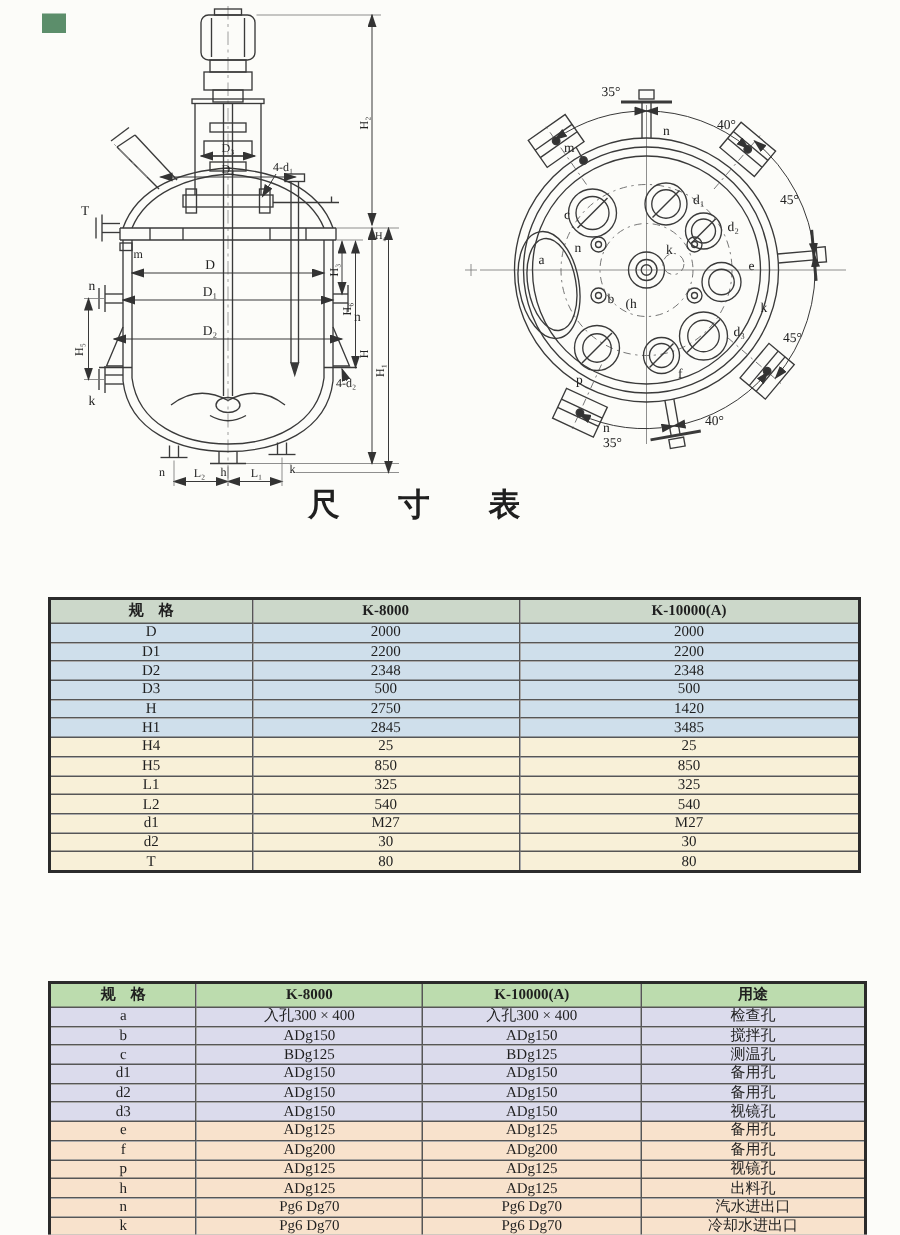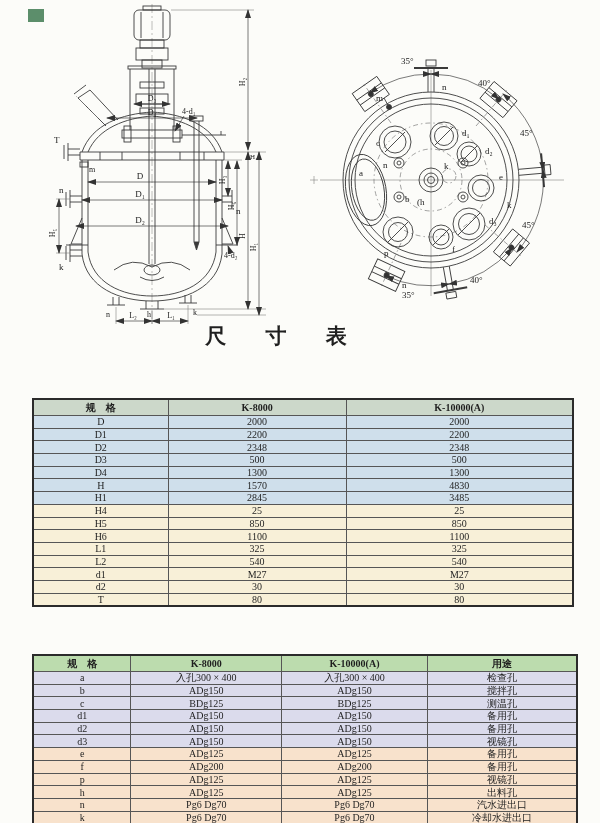--- a/index.html
+++ b/index.html
@@ -406,48 +406,38 @@
         <td>D2</td>
         <td>2348</td>
         <td>2348</td>
       </tr>
       <tr class="band-blue">
         <td>D3</td>
         <td>500</td>
         <td>500</td>
       </tr>
       <tr class="band-blue">
-        <td>D4</td>
-        <td>1300</td>
-        <td>1300</td>
-      </tr>
-      <tr class="band-blue">
         <td>H</td>
-        <td>1570</td>
-        <td>4830</td>
+        <td>2750</td>
+        <td>1420</td>
       </tr>
       <tr class="band-blue">
         <td>H1</td>
         <td>2845</td>
         <td>3485</td>
       </tr>
       <tr class="band-cream">
         <td>H4</td>
         <td>25</td>
         <td>25</td>
       </tr>
       <tr class="band-cream">
         <td>H5</td>
         <td>850</td>
         <td>850</td>
-      </tr>
-      <tr class="band-cream">
-        <td>H6</td>
-        <td>1100</td>
-        <td>1100</td>
       </tr>
       <tr class="band-cream">
         <td>L1</td>
         <td>325</td>
         <td>325</td>
       </tr>
       <tr class="band-cream">
         <td>L2</td>
         <td>540</td>
         <td>540</td>

